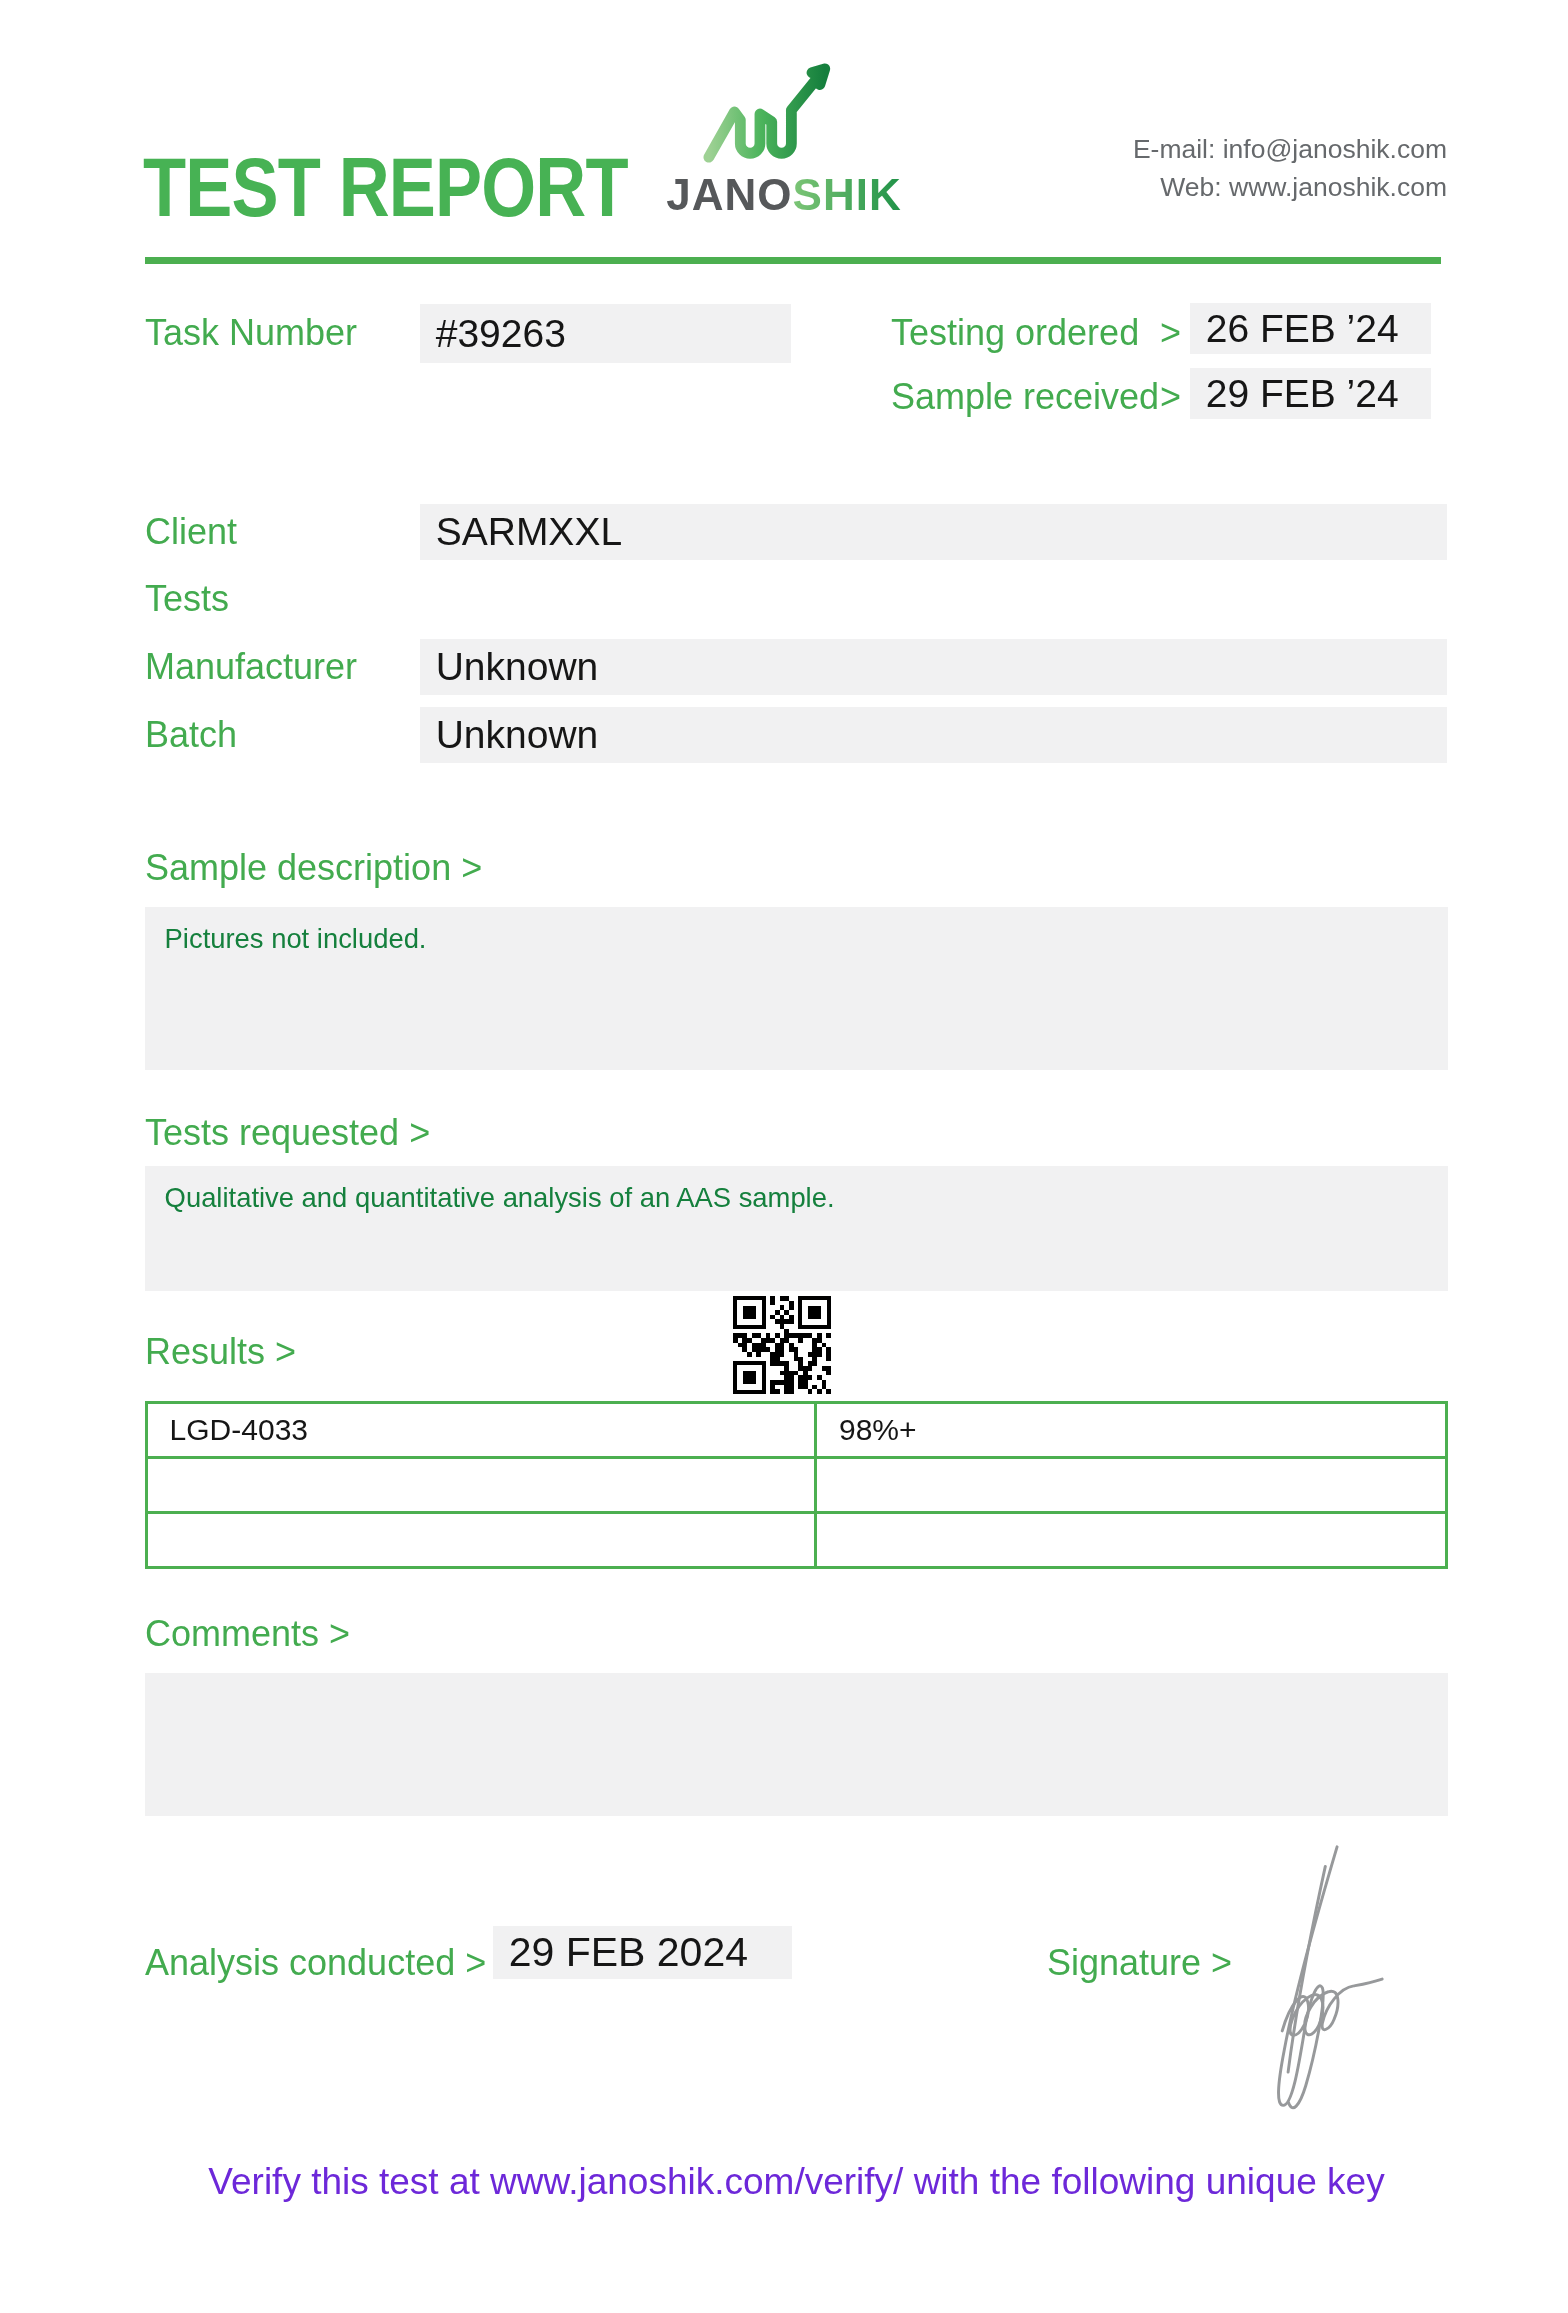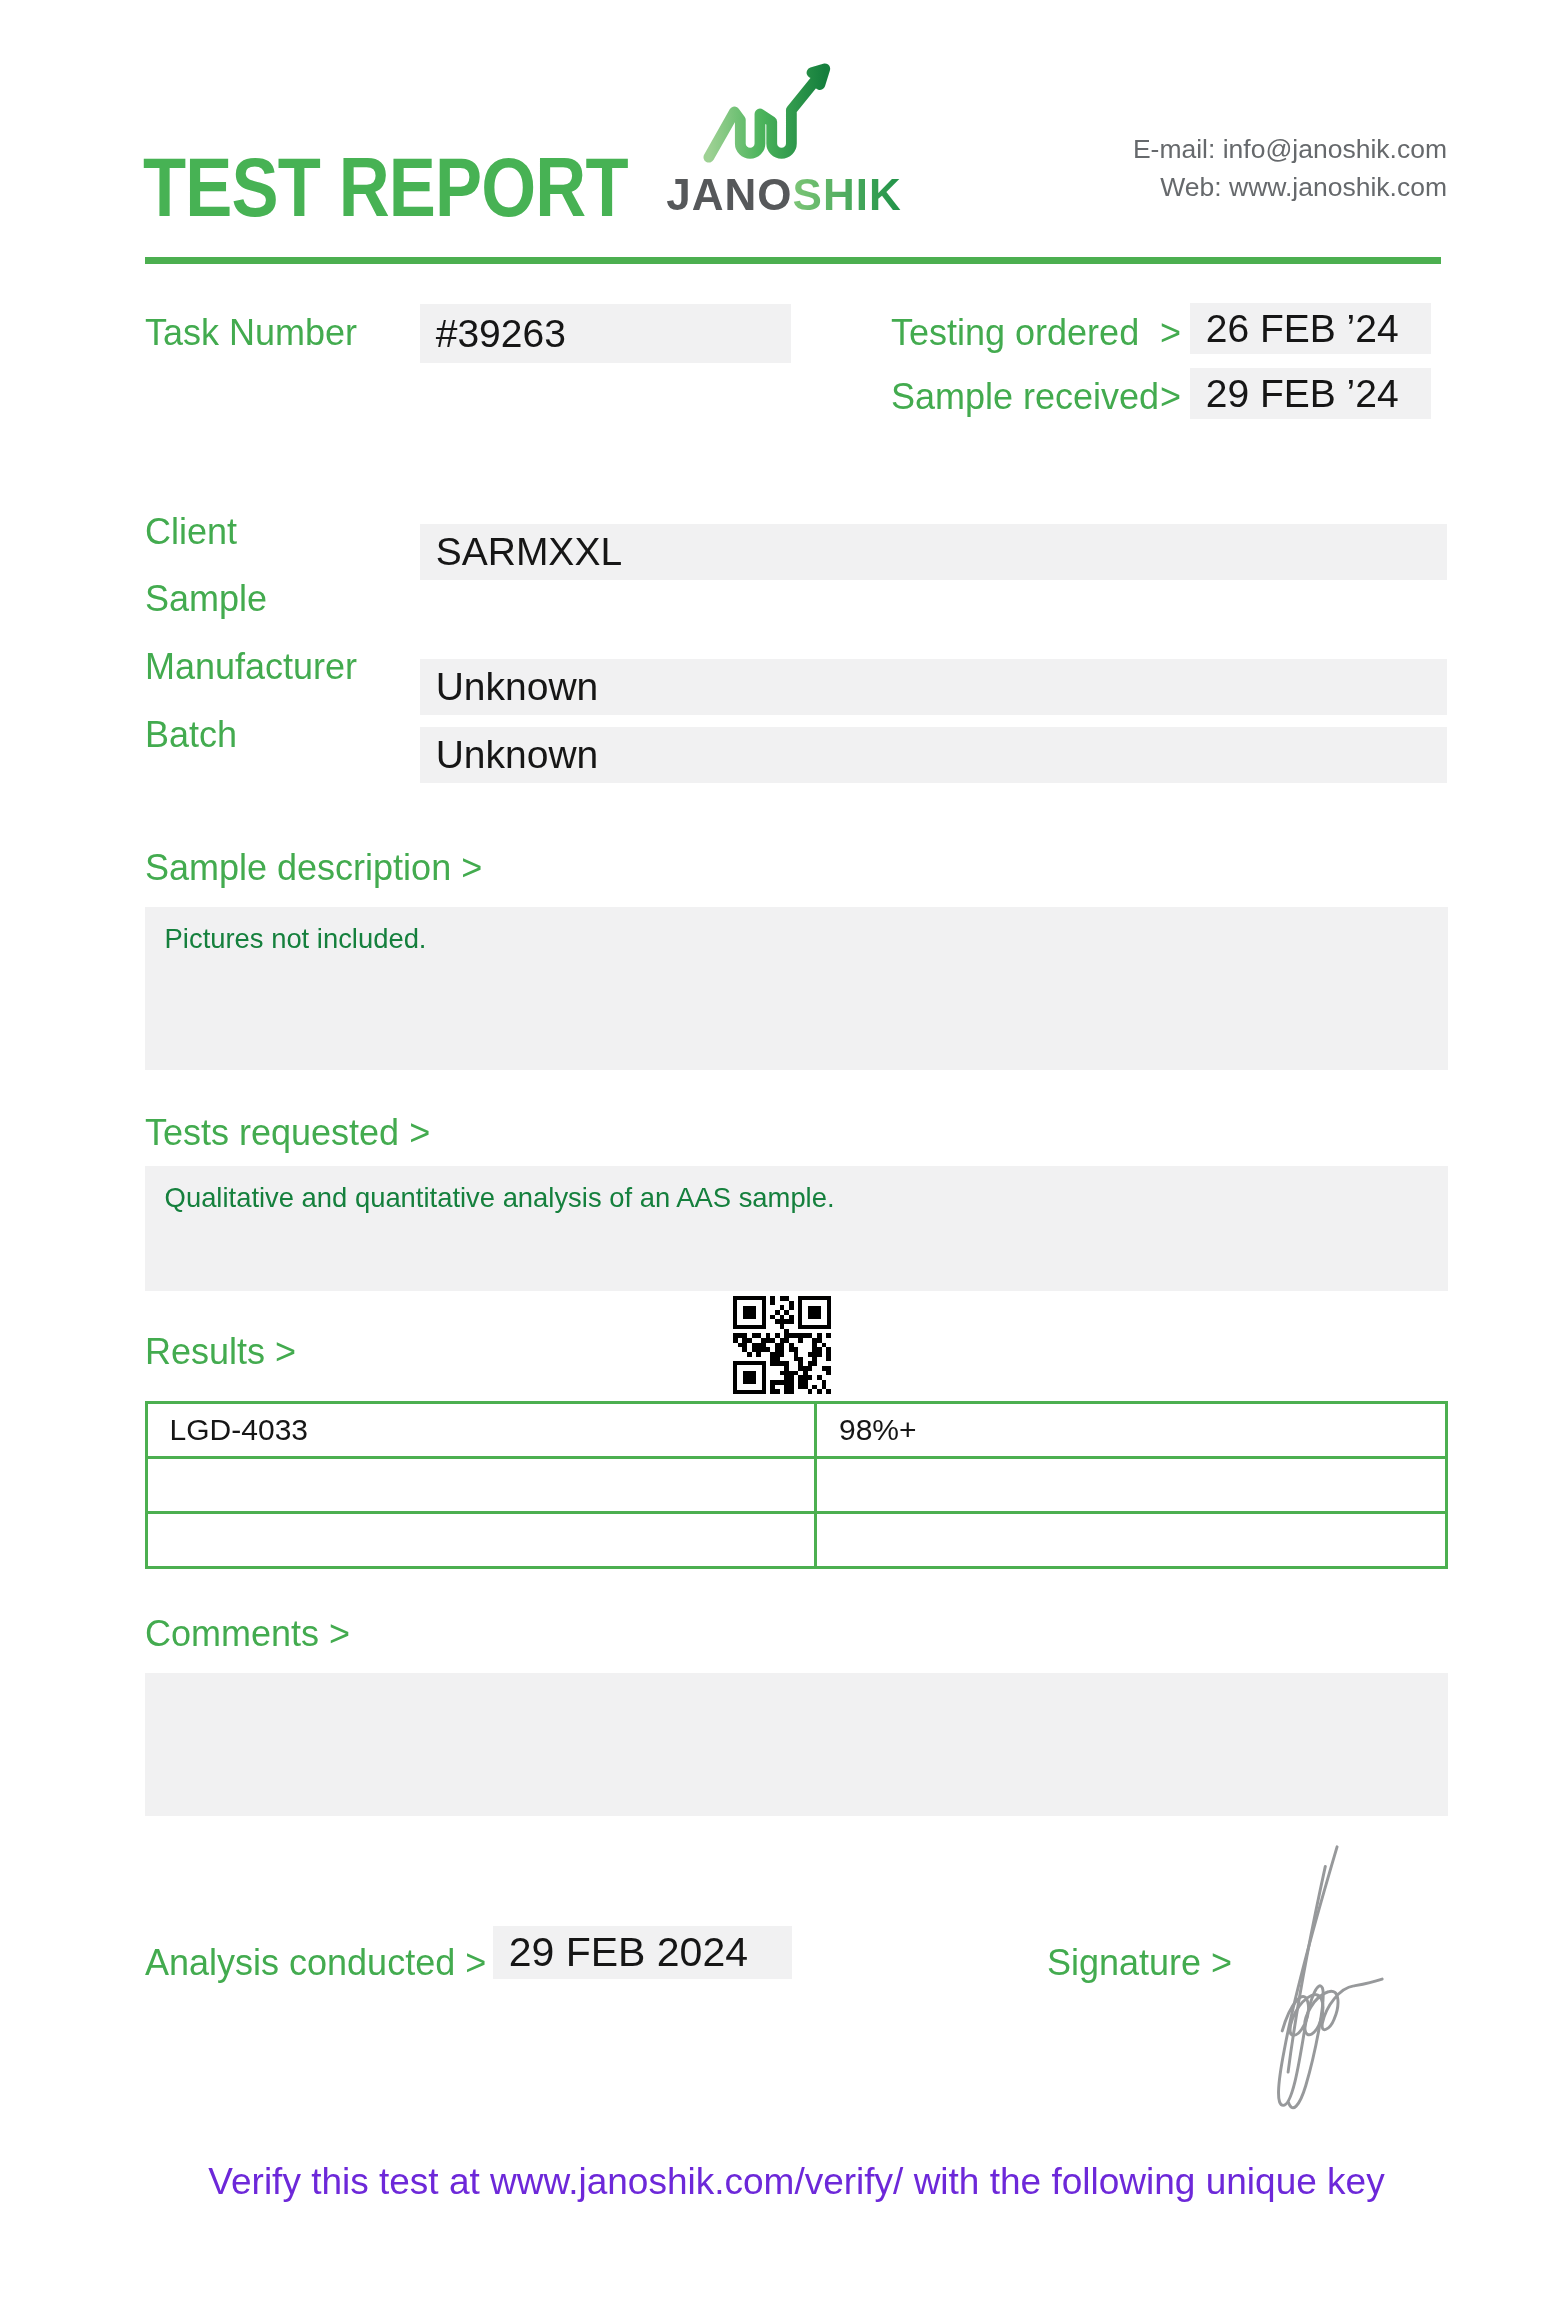--- a/index.html
+++ b/index.html
@@ -24,21 +24,21 @@
   .label{font-size:36px;color:#43ab4f;white-space:nowrap;}
   .value-box{background:#f1f1f2;color:#161616;font-size:39px;display:flex;align-items:center;box-sizing:border-box;padding-left:15.7px;white-space:nowrap;}
   .task-label{left:145px;top:312px;}
   .task-box{left:420px;top:304px;width:371px;height:59px;}
   .meta-row-label{left:891px;width:265px;text-align:left;}
   .meta-arrow{left:1160px;font-size:36px;color:#43ab4f;}
   .meta-box{left:1190px;width:241px;height:51px;}
 
   
   .detail-label{left:145px;height:56px;display:flex;align-items:center;}
-  .detail-box{left:420px;width:1027px;height:56px;margin-top:20px;}
+  .detail-box{left:420px;width:1027px;height:56px;}
 
   
   .section-heading{left:145px;font-size:36px;color:#43ab4f;white-space:nowrap;}
   .body-box{left:145px;width:1303px;background:#f1f1f2;box-sizing:border-box;padding:15.7px 19.6px;font-size:27.4px;color:#15803d;}
 
   
   .qr{left:733px;top:1296px;width:98px;height:98px;background:#fff;}
   .qr-finder{position:absolute;width:33px;height:33px;border:4.9px solid #000;box-sizing:border-box;background:#fff;display:flex;align-items:center;justify-content:center;}
   .qr-finder::after{content:"";width:13.7px;height:13.7px;background:#000;}
   .qr-f-tl{left:0;top:0;}
@@ -93,21 +93,21 @@
   <div class="abs meta-arrow" style="top:312px;">&gt;</div>
   <div class="abs value-box meta-box" style="top:303px;">26 FEB ’24</div>
 
   <div class="abs label meta-row-label" style="top:376px;">Sample received</div>
   <div class="abs meta-arrow" style="top:376px;">&gt;</div>
   <div class="abs value-box meta-box" style="top:368px;">29 FEB ’24</div>
 
   <div class="abs label detail-label" style="top:504px;">Client</div>
   <div class="abs value-box detail-box" style="top:504px;">SARMXXL</div>
 
-  <div class="abs label detail-label" style="top:571px;">Sample</div>
+  <div class="abs label detail-label" style="top:571px;">Tests</div>
 
   <div class="abs label detail-label" style="top:639px;">Manufacturer</div>
   <div class="abs value-box detail-box" style="top:639px;">Unknown</div>
 
   <div class="abs label detail-label" style="top:707px;">Batch</div>
   <div class="abs value-box detail-box" style="top:707px;">Unknown</div>
 
   <div class="abs section-heading" style="top:847px;">Sample description &gt;</div>
   <div class="abs body-box" style="top:907px;height:163px;">
     <span>Pictures not included.</span>

